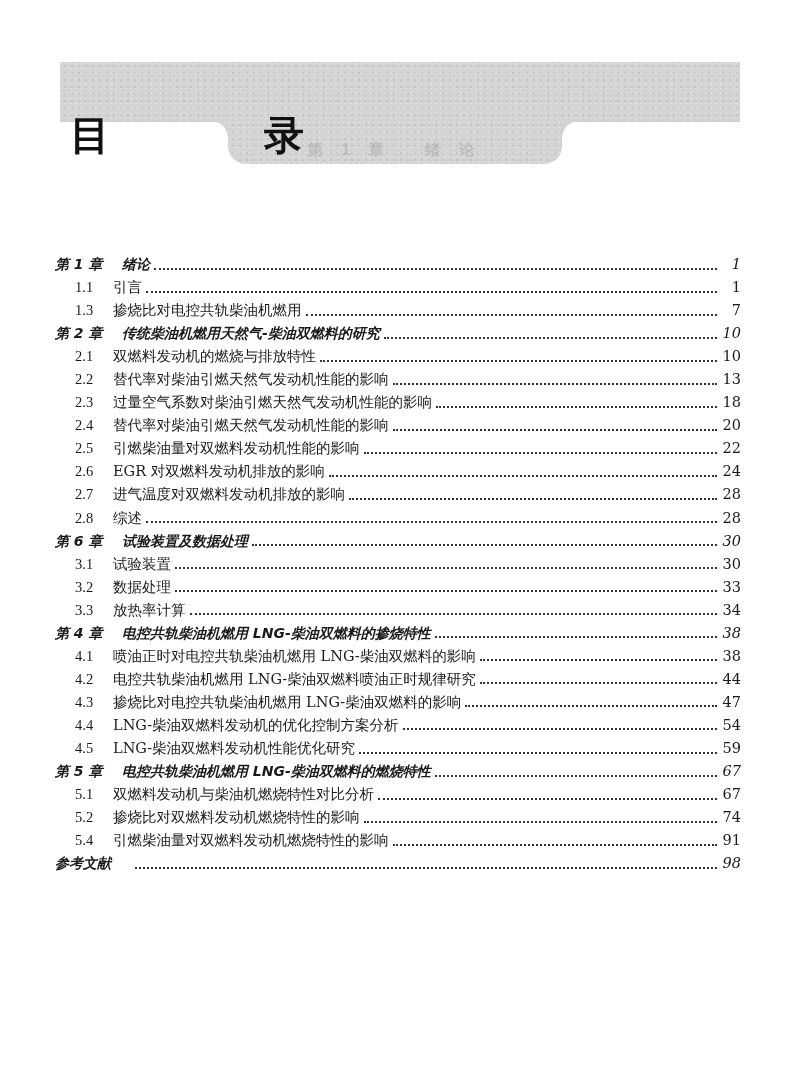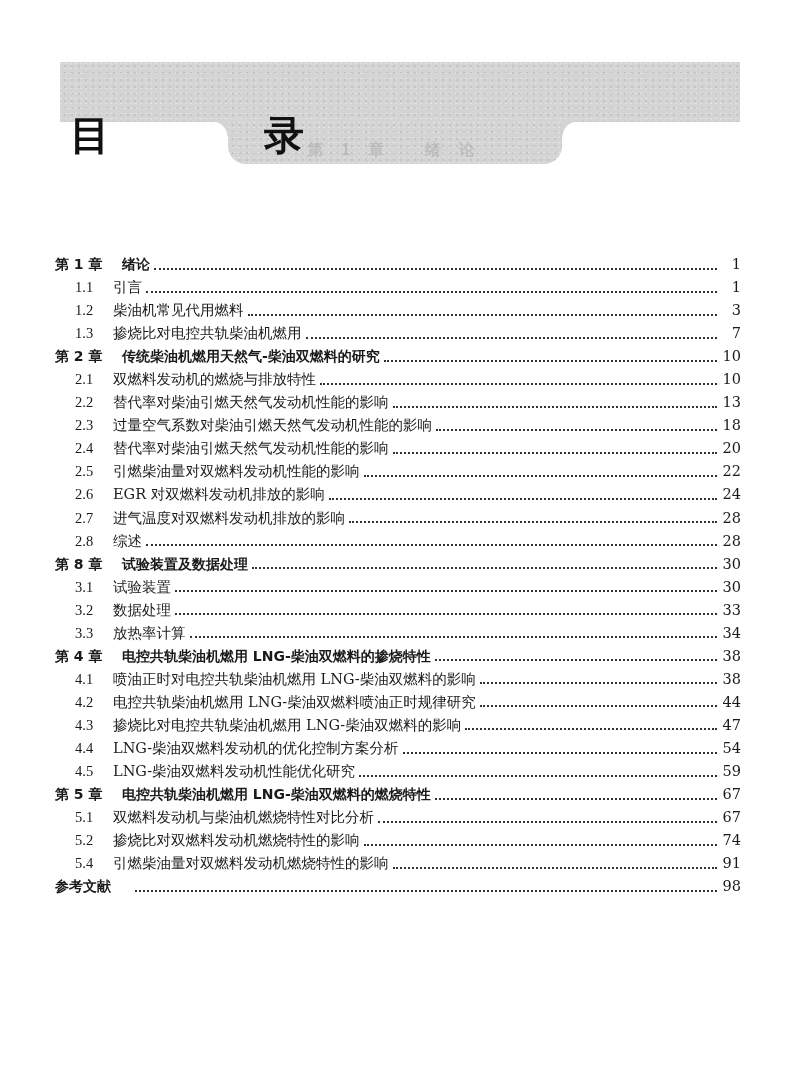--- a/index.html
+++ b/index.html
@@ -40,21 +40,21 @@
   .title {
     position:absolute; left:0; width:790px; top:108px; text-align:left;
     font-family:"DejaVu Serif", serif; font-weight:bold; font-size:40px;
     color:#111; letter-spacing:70px; text-indent:70px;
   }
   .toc { position:absolute; left:55px; top:253px; width:686px; }
   .row {
     display:flex; align-items:baseline; height:23.06px; line-height:23px;
     font-size:14.5px; white-space:nowrap;
   }
-  .row.chapter { font-family:"DejaVu Sans", sans-serif; font-weight:bold; font-size:14px; }
+  .row.chapter { font-family:"DejaVu Sans", sans-serif; font-weight:bold; font-size:14px;font-style:italic; }
   .row.section { padding-left:20px; }
   .num { display:inline-block; }
   .row.chapter .num { width:67px; }
   .row.section .num { width:38px; font-family:Liberation Serif, serif; }
   .label { flex:0 0 auto; }
   .leader {
     flex:1 1 auto; overflow:hidden; margin:0 6px 0 4px;
     border-bottom:2px dotted #333; height:0; align-self:center; position:relative; top:4px;
   }
   .page {
@@ -79,26 +79,20 @@
       <span class="leader"></span>
       <span class="page">1</span>
     </div>
     <div class="row section">
       <span class="num">1.1</span>
       <span class="label">引言</span>
       <span class="leader"></span>
       <span class="page">1</span>
     </div>
     <div class="row section">
-      <span class="num">1.2</span>
-      <span class="label">柴油机常见代用燃料</span>
-      <span class="leader"></span>
-      <span class="page">3</span>
-    </div>
-    <div class="row section">
       <span class="num">1.3</span>
       <span class="label">掺烧比对电控共轨柴油机燃用</span>
       <span class="leader"></span>
       <span class="page">7</span>
     </div>
     <div class="row chapter">
       <span class="num">第 2 章</span>
       <span class="label">传统柴油机燃用天然气-柴油双燃料的研究</span>
       <span class="leader"></span>
       <span class="page">10</span>
@@ -145,21 +139,21 @@
       <span class="leader"></span>
       <span class="page">28</span>
     </div>
     <div class="row section">
       <span class="num">2.8</span>
       <span class="label">综述</span>
       <span class="leader"></span>
       <span class="page">28</span>
     </div>
     <div class="row chapter">
-      <span class="num">第 8 章</span>
+      <span class="num">第 6 章</span>
       <span class="label">试验装置及数据处理</span>
       <span class="leader"></span>
       <span class="page">30</span>
     </div>
     <div class="row section">
       <span class="num">3.1</span>
       <span class="label">试验装置</span>
       <span class="leader"></span>
       <span class="page">30</span>
     </div>

